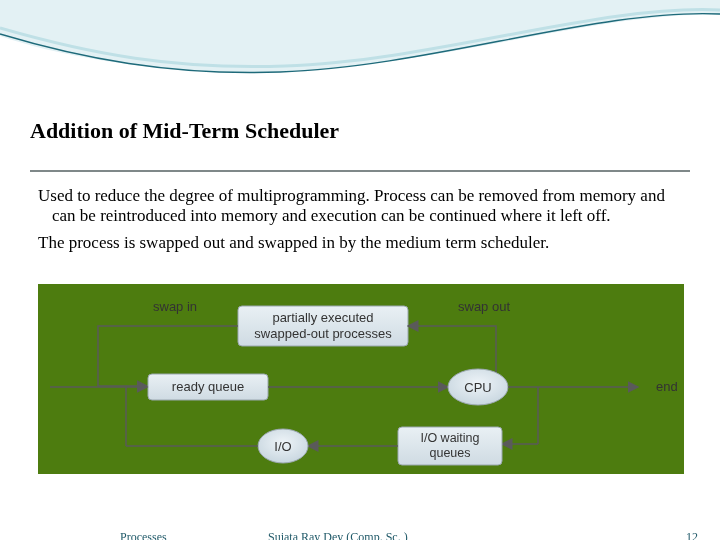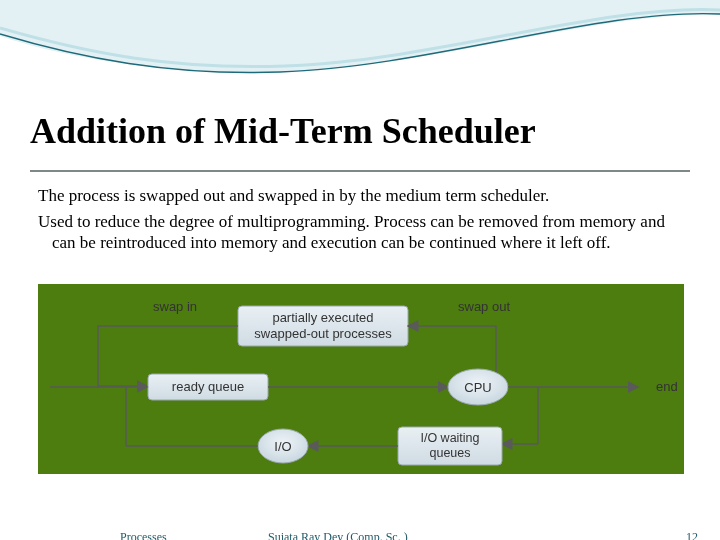--- a/index.html
+++ b/index.html
@@ -20,23 +20,23 @@
   }
   .swoosh {
     position: absolute;
     top: 0;
     left: 0;
     width: 720px;
     height: 90px;
   }
   .title {
     position: absolute;
-    top: 110px;
+    top: 118px;
     left: 30px;
-    font-size: 36px;
+    font-size: 22px;
     font-weight: bold;
     font-family: "Times New Roman", Times, serif;
   }
   .title-underline {
     position: absolute;
     top: 170px;
     left: 30px;
     width: 660px;
     height: 2px;
     background: #7f8889;
@@ -96,22 +96,22 @@
   <svg class="swoosh" viewBox="0 0 720 90">
     <path d="M0,0 L720,0 L720,15 C600,10 430,70 260,72 C150,73 55,55 0,36 Z" fill="#e3f1f4"></path>
     <path d="M0,34 C80,58 170,76 280,72 C430,67 600,8 720,14" stroke="#1e6a7a" stroke-width="1.4" fill="none"></path>
     <path d="M0,28 C90,54 175,70 285,66 C435,61 600,4 720,10" stroke="#bfe0e6" stroke-width="3" fill="none"></path>
   </svg>
 
   <div class="title">Addition of Mid-Term Scheduler</div>
   <div class="title-underline"></div>
 
   <div class="body">
+    <p>Used to reduce the degree of multiprogramming. Process can be removed from memory and can be reintroduced into memory and execution can be continued where it left off.</p>
     <p>The process is swapped out and swapped in by the medium term scheduler.</p>
-    <p>Used to reduce the degree of multiprogramming. Process can be removed from memory and can be reintroduced into memory and execution can be continued where it left off.</p>
   </div>
 
   <div class="diagram-wrap">
     <svg viewBox="0 0 646 190">
       <defs>
         <marker id="arr" markerWidth="8" markerHeight="8" refX="7" refY="4" orient="auto">
           <path d="M0,0 L8,4 L0,8 Z" fill="#5a5a5a"></path>
         </marker>
         <linearGradient id="boxGrad" x1="0" y1="0" x2="0" y2="1">
           <stop offset="0%" stop-color="#e9f0f4"></stop>

